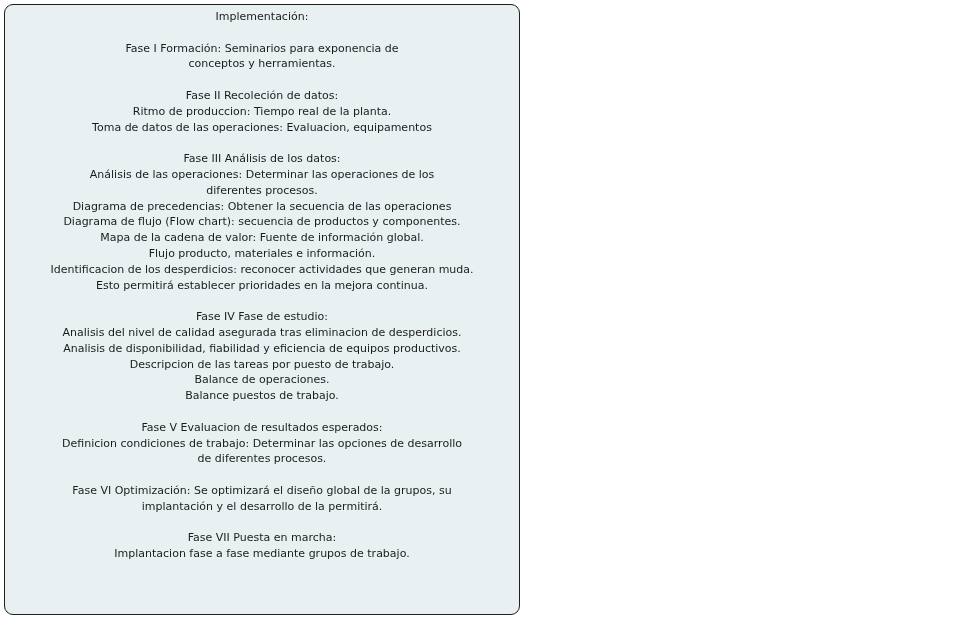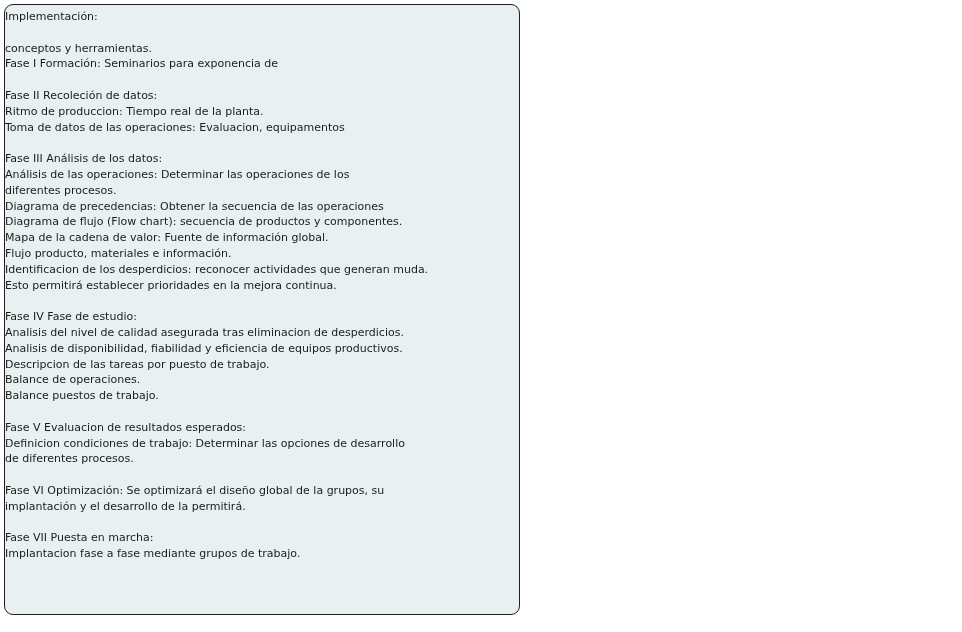--- a/index.html
+++ b/index.html
@@ -18,20 +18,21 @@
     overflow:hidden;
   }
   .panel{
     position:absolute;
     left:4px;top:4px;
     width:516px;height:611px;
     background:var(--panel-bg);
     border:1.5px solid var(--panel-border);
     border-radius:9px;
     color:var(--text);
+    text-align:center;
     padding-top:4px;
   }
   .line{
     font-size:11px;
     line-height:15.8px;
     white-space:nowrap;
     color:var(--text);
   }
   .panel-title{
     font-size:11px;
@@ -42,22 +43,22 @@
     margin-top:15.8px;
   }
 </style>
 </head>
 <body>
 
 <div class="panel">
   <div class="panel-title">Implementación:</div>
   <div id="sections">
       <div class="section">
+        <div class="line">Fase I Formación: Seminarios para exponencia de</div>
         <div class="line">conceptos y herramientas.</div>
-        <div class="line">Fase I Formación: Seminarios para exponencia de</div>
       </div>
       <div class="section">
         <div class="line">Fase II Recoleción de datos:</div>
         <div class="line">Ritmo de produccion: Tiempo real de la planta.</div>
         <div class="line">Toma de datos de las operaciones: Evaluacion, equipamentos</div>
       </div>
       <div class="section">
         <div class="line">Fase III Análisis de los datos:</div>
         <div class="line">Análisis de las operaciones: Determinar las operaciones de los</div>
         <div class="line">diferentes procesos.</div>

